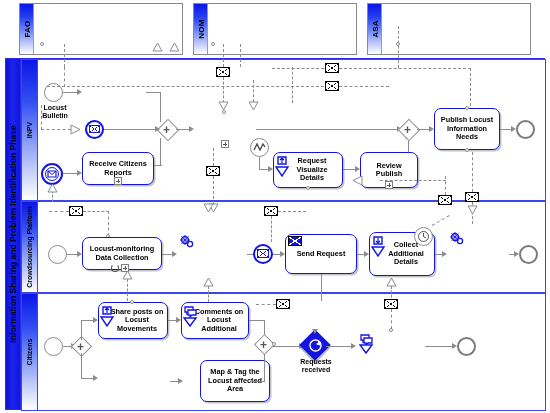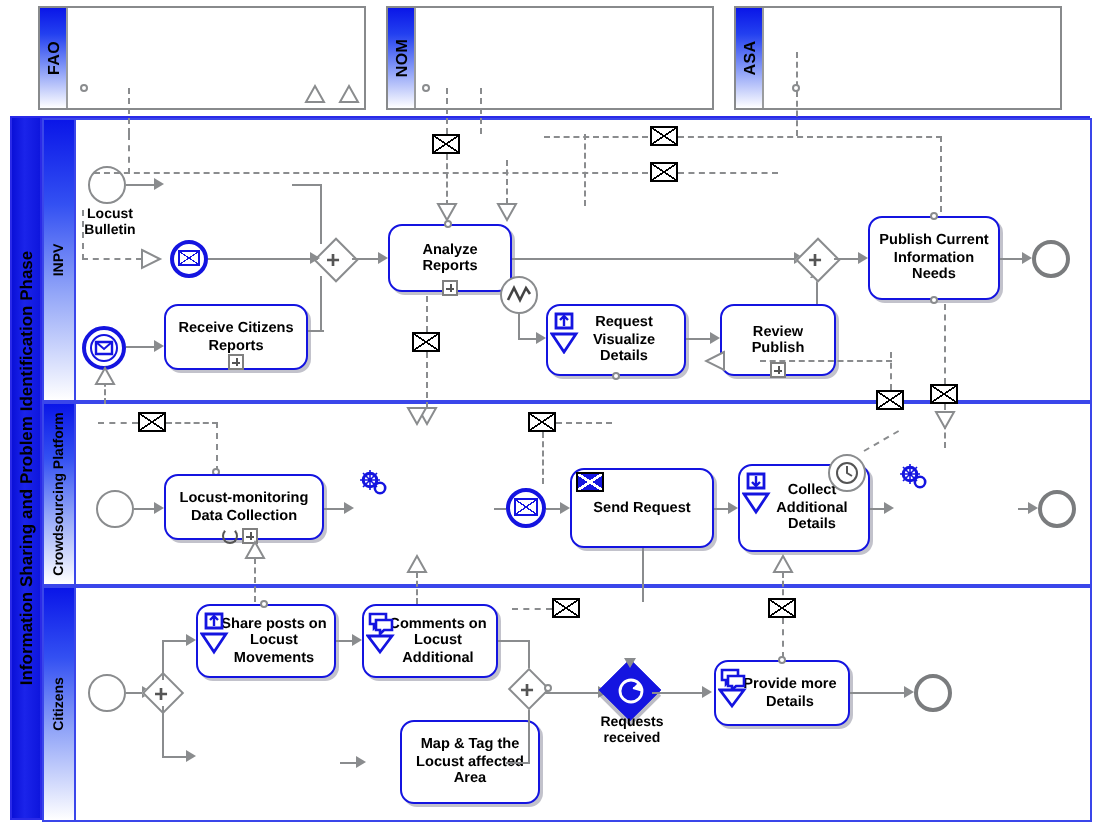--- a/index.html
+++ b/index.html
@@ -174,23 +174,20 @@
 
   <div class="ln lnh" style="left:104px;top:129px;width:55px;"></div>
   <div class="arw arw-r" style="left:155px;top:126px;"></div>
 
   <div class="ln lnh" style="left:154px;top:165px;width:8px;"></div>
   <div class="ln lnv" style="left:160px;top:138px;height:28px;"></div>
 
   <div class="ln lnh" style="left:176px;top:129px;width:14px;"></div>
   <div class="arw arw-r" style="left:189px;top:126px;"></div>
 
-  <div class="task" style="left:194px;top:112px;width:62px;height:34px;">
-    <div class="tl">Analyze Reports</div>
-  </div>
   <div class="plusmark" style="left:221px;top:140px;"></div>
   <div class="conn-dot" style="left:222px;top:110px;"></div>
 
   <div class="ev abs" style="left:250px;top:138px;width:19px;height:19px;border:1.4px solid #8a8c8e;"></div>
   <svg class="abs" style="left:253px;top:141px;" width="13" height="13">
     <path d="M1,9 L4,3 L7,9 L10,3 L12,6" fill="none" stroke="#444" stroke-width="1.3"></path>
   </svg>
 
   <div class="ln lnh" style="left:256px;top:129px;width:145px;"></div>
   <div class="arw arw-r" style="left:397px;top:126px;"></div>
@@ -220,21 +217,21 @@
   <div class="ln lnv" style="left:408px;top:138px;height:14px;"></div>
   <div class="arw arw-u" style="left:405px;top:134px;"></div>
 
   <div class="gw" style="left:401px;top:122px;width:16px;height:16px;"></div>
   <div class="gwp" style="left:404px;top:124px;">+</div>
 
   <div class="ln lnh" style="left:417px;top:129px;width:13px;"></div>
   <div class="arw arw-r" style="left:429px;top:126px;"></div>
 
   <div class="task" style="left:434px;top:108px;width:66px;height:42px;">
-    <div class="tl">Publish Current Information Needs</div>
+    <div class="tl">Publish Locust Information Needs</div>
   </div>
   <div class="conn-dot" style="left:465px;top:106px;"></div>
   <div class="conn-dot" style="left:465px;top:148px;"></div>
 
   <div class="ln lnh" style="left:500px;top:129px;width:12px;"></div>
   <div class="arw arw-r" style="left:511px;top:126px;"></div>
   <div class="ev ev-end abs" style="left:516px;top:120px;width:19px;height:19px;"></div>
 
   <div class="envg" style="left:216px;top:67px;width:14px;height:10px;"></div>
   <div class="dlv" style="left:223px;top:44px;height:23px;"></div>
@@ -447,23 +444,20 @@
     <circle cx="7.5" cy="7.5" r="5.5" fill="none" stroke="#fff" stroke-width="1.4"></circle>
     <path d="M11,3.5 L12,7 L8.5,6" fill="#fff" stroke="#fff" stroke-width="1"></path>
   </svg>
   <div class="lbl" style="left:287px;top:358px;width:58px;">Requests received</div>
 
   <div class="arw arw-d" style="left:312px;top:329px;"></div>
 
   <div class="ln lnh" style="left:326px;top:346px;width:26px;"></div>
   <div class="arw arw-r" style="left:351px;top:343px;"></div>
 
-  <div class="task" style="left:357px;top:330px;width:68px;height:33px;">
-    <div class="tl ind">Provide more Details</div>
-  </div>
   <svg class="abs" style="left:359px;top:333px;" width="15" height="22">
     <path d="M2,2 L10,2 L10,7 L6,7 L4,9 L4,7 L2,7 Z" fill="#fff" stroke="#1414e0" stroke-width="1.3"></path>
     <path d="M5,5 L13,5 L13,10 L9,10 L7,12 L7,10 L5,10 Z" fill="#fff" stroke="#1414e0" stroke-width="1.3"></path>
     <path d="M1,12 L13,12 L7,20 Z" fill="#fff" stroke="#1414e0" stroke-width="1.4"></path>
   </svg>
   <div class="conn-dot" style="left:389px;top:328px;"></div>
 
   <div class="envg" style="left:384px;top:299px;width:14px;height:10px;"></div>
   <div class="dlv" style="left:391px;top:309px;height:20px;"></div>
 

